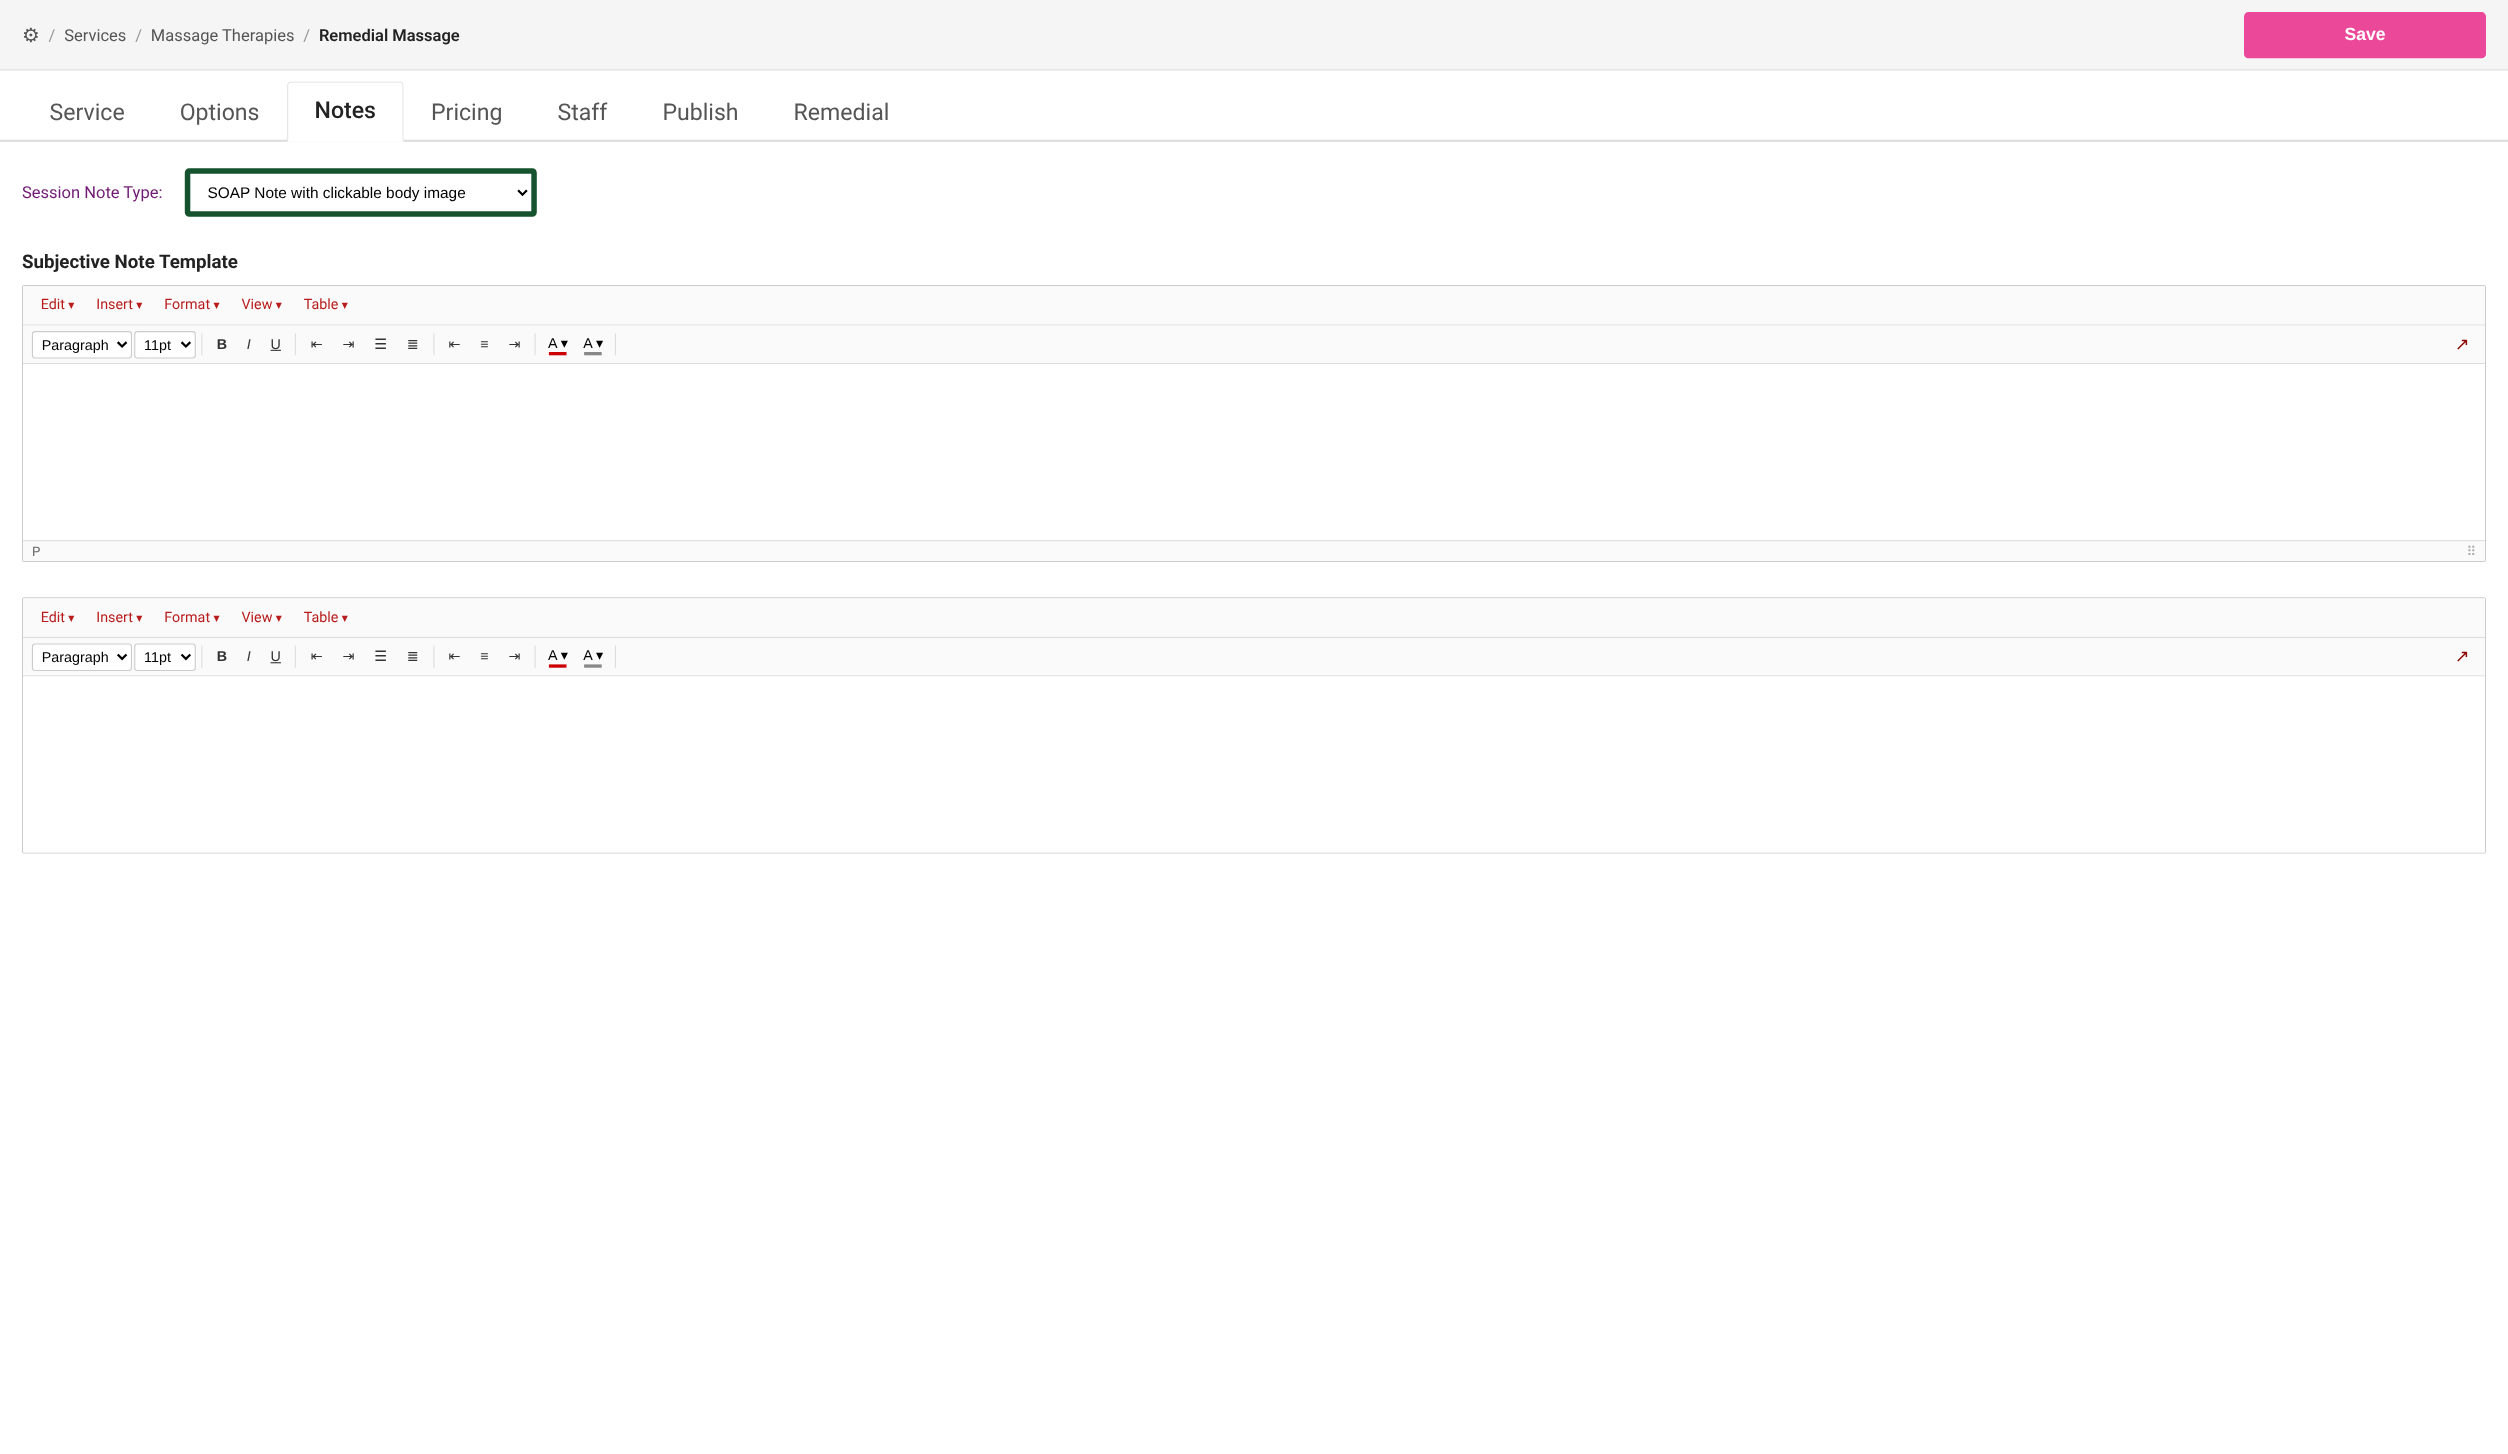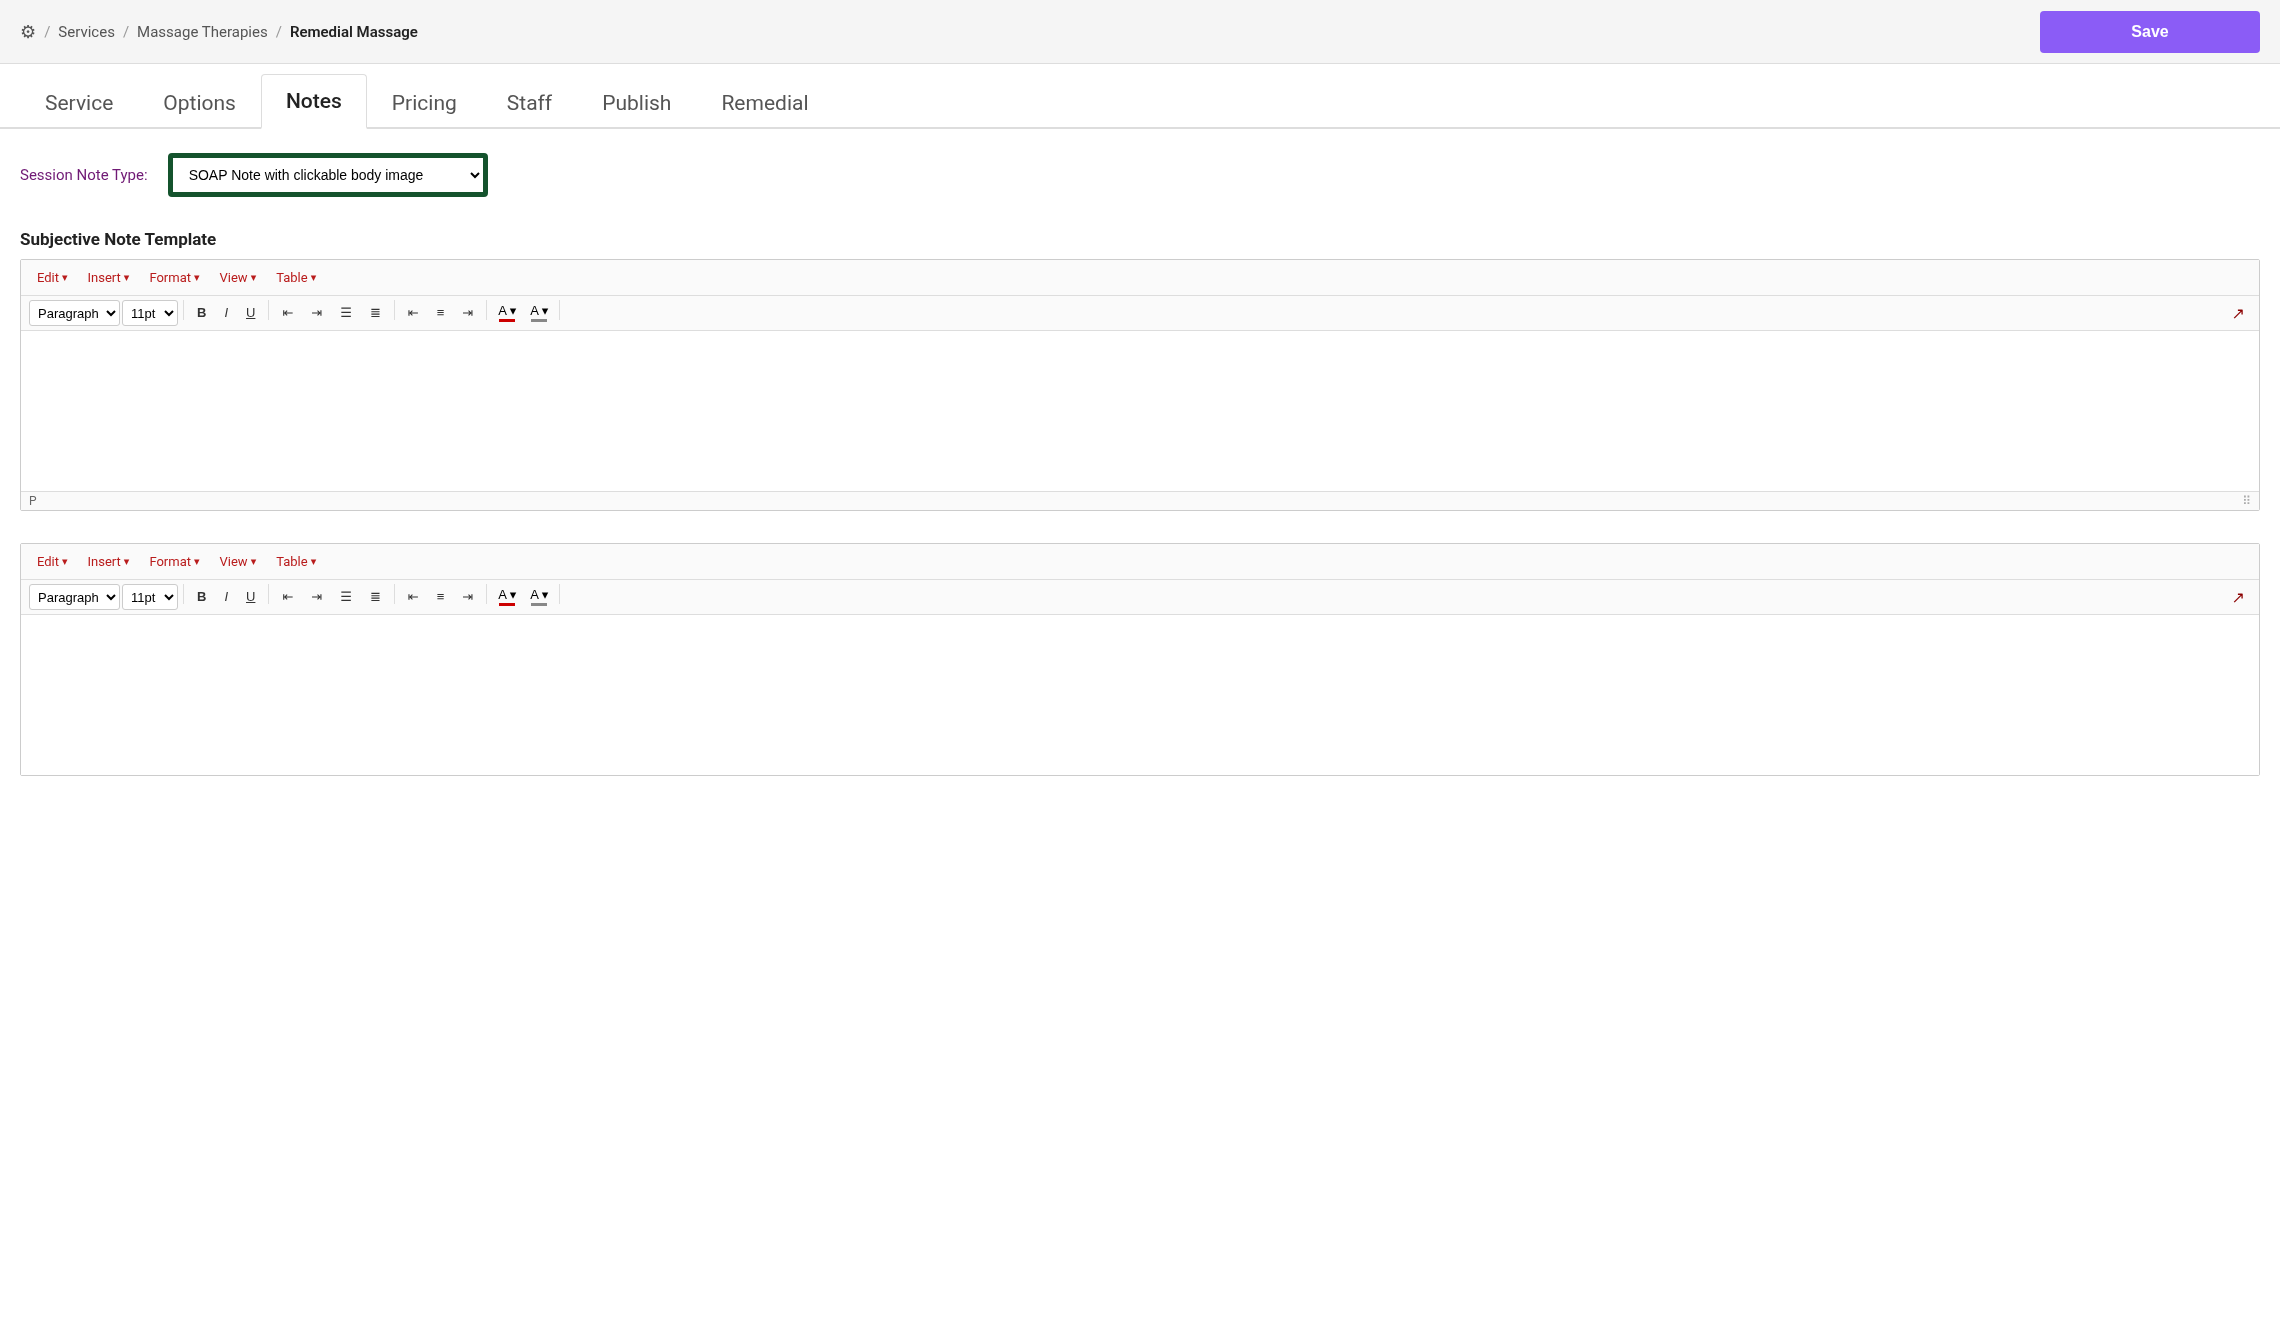--- a/index.html
+++ b/index.html
@@ -20,21 +20,21 @@
       align-items: center;
       gap: 8px;
       font-size: 15px;
       color: #555;
     }
     .breadcrumb-separator { color: #999; }
     .breadcrumb-current { font-weight: 600; color: #222; }
     .gear-icon { font-size: 18px; color: #555; }
 
     .save-button {
-      background: #8b5cf6;
+      background: #ec4899;
       color: #fff;
       border: none;
       padding: 12px 48px;
       font-size: 16px;
       font-weight: 600;
       border-radius: 4px;
       cursor: pointer;
       min-width: 220px;
     }
 
@@ -125,20 +125,21 @@
       gap: 3px;
       padding: 4px 8px;
       font-size: 13px;
       color: #b91c1c;
       cursor: pointer;
       border-radius: 3px;
     }
 
     .editor-toolbar {
       display: flex;
+      align-items: center;
       gap: 2px;
       padding: 4px 8px;
       border-bottom: 1px solid #ddd;
       background: #fafafa;
       flex-wrap: wrap;
     }
     .toolbar-select {
       padding: 3px 4px;
       font-size: 13px;
       border: 1px solid #ccc;

